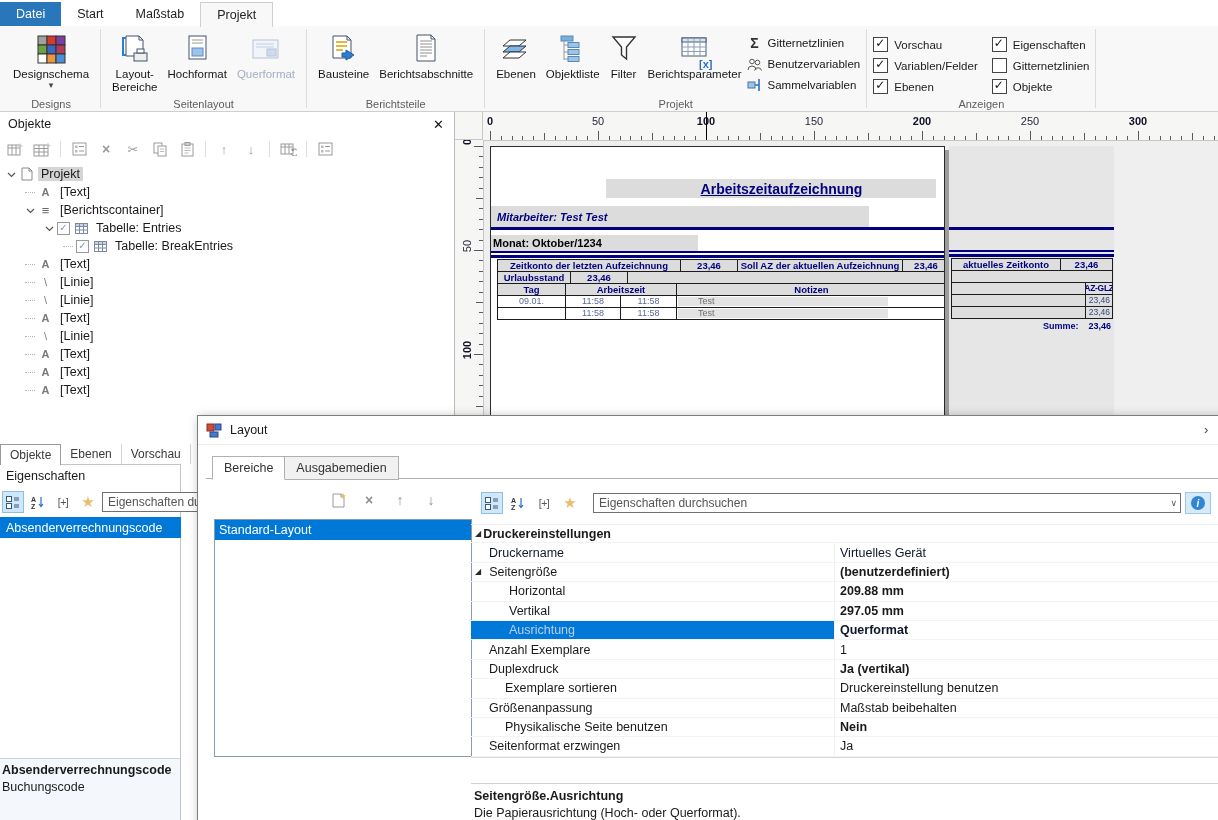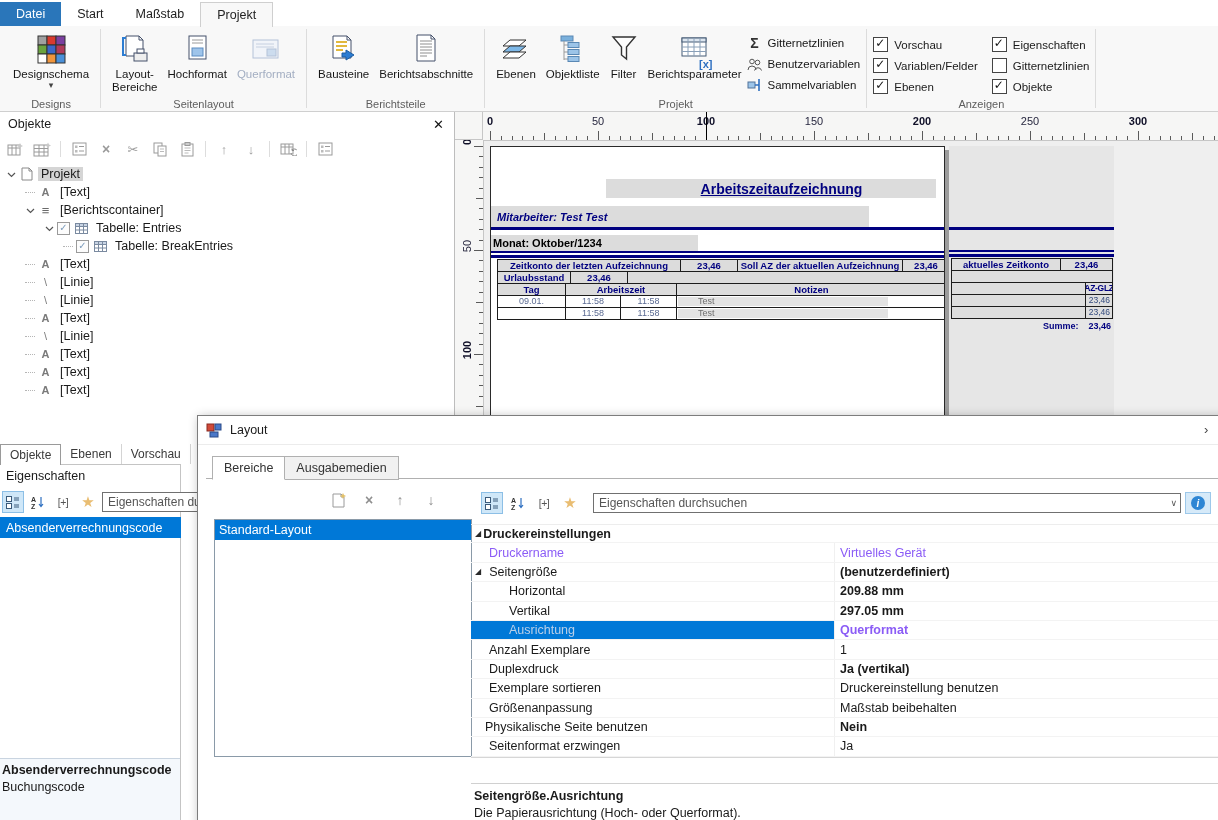--- a/index.html
+++ b/index.html
@@ -118,21 +118,21 @@
   #dlisttools{position:absolute;left:130px;top:74px;display:flex;gap:11px;color:#8f8f8f;align-items:center;}
   #dlisttools .tbtn{width:20px;height:20px;display:flex;align-items:center;justify-content:center;font-size:14px;color:#8f8f8f;}
   #dlist{position:absolute;left:16px;top:103px;width:258px;height:238px;border:1px solid #8a9aa8;box-sizing:border-box;background:#fff;}
   .dlitem{height:20px;background:#0078d7;color:#fff;font-size:12.5px;display:flex;align-items:center;padding-left:4px;}
   #dproptools{position:absolute;left:283px;top:76px;display:flex;align-items:center;gap:4px;}
   #dgrid{position:absolute;left:273px;top:108px;width:748px;border-bottom:1px solid #d6d6d6;}
   .grow{display:flex;align-items:center;height:19.4px;border-bottom:1px solid #f3f3f3;font-size:12.5px;box-sizing:border-box;}
   .glabel{width:363px;flex:0 0 auto;display:flex;align-items:center;gap:8px;box-sizing:border-box;height:100%;color:#1a1a1a;overflow:hidden;}
   .gval{flex:1;height:100%;display:flex;align-items:center;padding-left:5px;border-left:1px solid #f0f0f0;color:#1a1a1a;overflow:hidden;}
   .gval.vb{font-weight:bold;}
-  .gray{color:#8b5cf6;}
+  .gray{color:#0f172a;}
   .grow.gcat{font-weight:bold;border-top:1px solid #ededed;}
   .grow.gcat .exp{margin-left:4px;}
   .exp{font-size:8px;color:#2a2a2a;line-height:1;}
   .grow.gsel .glabel{background:#0078d7;color:#b9cfe8;}
   #ddesc-line{position:absolute;left:273px;top:367px;width:775px;border-top:1px solid #d0d0d0;}
   #ddesc-title{position:absolute;left:276px;top:373px;font-size:12.5px;font-weight:bold;}
   #ddesc-text{position:absolute;left:276px;top:390px;font-size:12.5px;}
 
   svg{display:block;}
 </style>
@@ -886,33 +886,33 @@
           </div>
           <div class="gval">1</div>
         </div>
         <div class="grow">
           <div class="glabel" style="padding-left:18px">
             <span>Duplexdruck</span>
           </div>
           <div class="gval vb">Ja (vertikal)</div>
         </div>
         <div class="grow">
-          <div class="glabel" style="padding-left:18px">
+          <div class="glabel" style="padding-left:34px">
             <span>Exemplare sortieren</span>
           </div>
           <div class="gval">Druckereinstellung benutzen</div>
         </div>
         <div class="grow">
           <div class="glabel" style="padding-left:18px">
             <span>Größenanpassung</span>
           </div>
           <div class="gval">Maßstab beibehalten</div>
         </div>
         <div class="grow">
-          <div class="glabel" style="padding-left:14px">
+          <div class="glabel" style="padding-left:34px">
             <span>Physikalische Seite benutzen</span>
           </div>
           <div class="gval vb">Nein</div>
         </div>
         <div class="grow">
           <div class="glabel" style="padding-left:18px">
             <span>Seitenformat erzwingen</span>
           </div>
           <div class="gval">Ja</div>
         </div>

